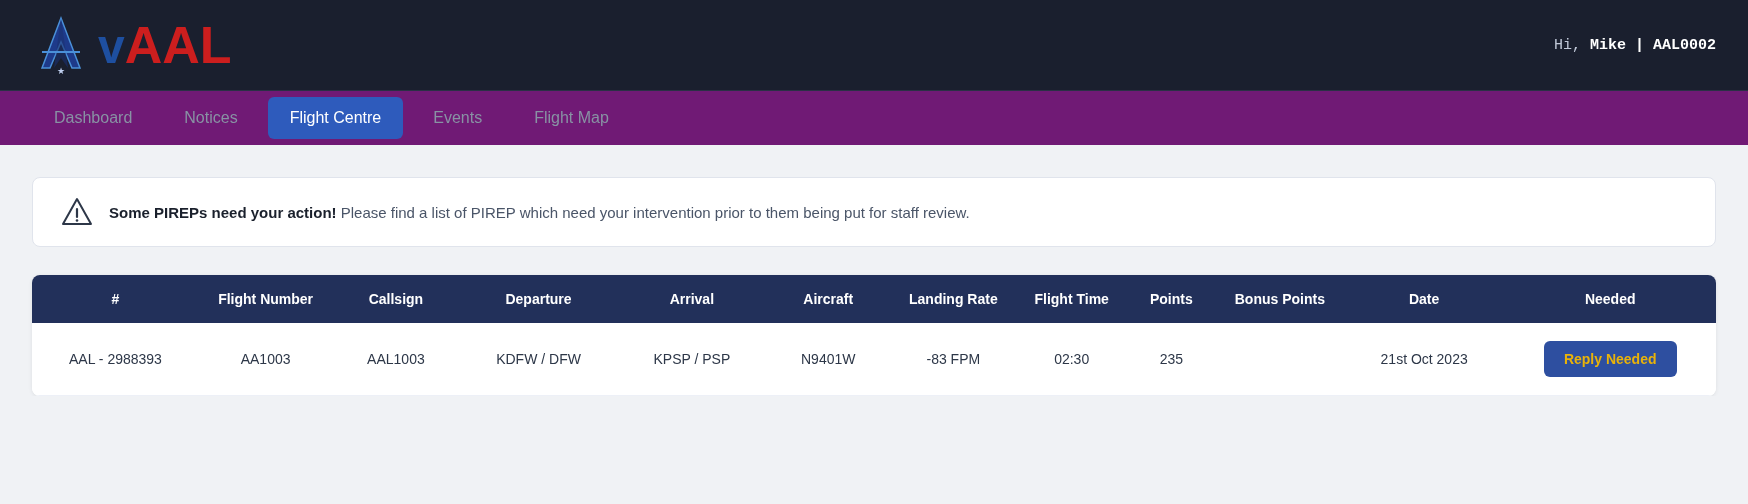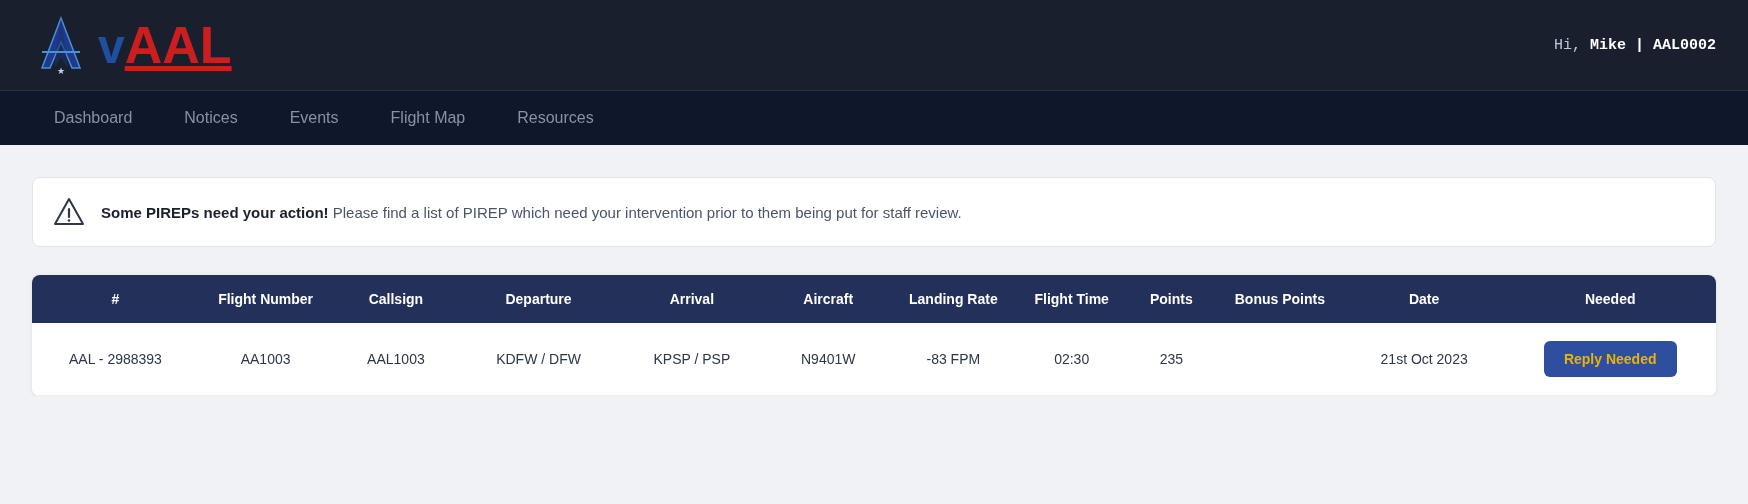--- a/index.html
+++ b/index.html
@@ -22,33 +22,33 @@
     .logo-icon {
       width: 58px;
       height: 62px;
     }
     .logo-text {
       font-size: 52px;
       font-weight: 900;
       line-height: 1;
     }
     .logo-v { color: #1e4fa0; font-size: 48px; }
-    .logo-aal { color: #cc1e1e; text-decoration: underline; }
+    .logo-aal { color: #cc1e1e; }
     .user-info {
       color: #c0c8d8;
       font-size: 15px;
       font-family: Liberation Mono, monospace;
     }
     .user-info strong {
       color: #ffffff;
     }
 
     
     .nav {
-      background: #0f172a;
+      background: #701a75;
       padding: 0 32px;
       display: flex;
       align-items: center;
       gap: 8px;
       border-top: 1px solid #2a3045;
     }
     .nav-item {
       padding: 18px 22px;
       color: #8892a4;
       font-size: 16px;
@@ -69,21 +69,21 @@
     .main {
       background: #f0f2f5;
       padding: 32px 32px 0 32px;
     }
 
     
     .alert-banner {
       background: #ffffff;
       border: 1px solid #e0e4ec;
       border-radius: 8px;
-      padding: 18px 20px;
+      padding: 18px 28px;
       display: flex;
       align-items: center;
       gap: 16px;
       margin-bottom: 28px;
       font-size: 15px;
       color: #4a5568;
     }
     .alert-icon {
       width: 32px;
       height: 32px;
@@ -156,23 +156,23 @@
   </div>
   <div class="user-info">
     <span>Hi,</span>
     <strong>Mike | AAL0002</strong>
   </div>
 </header>
 
 <nav class="nav">
   <a class="nav-item">Dashboard</a>
   <a class="nav-item">Notices</a>
+  <a class="nav-item active">Flight Centre</a>
   <a class="nav-item">Events</a>
   <a class="nav-item">Flight Map</a>
-  <a class="nav-item">Resources</a>
 </nav>
 
 <main class="main">
 
   <div class="alert-banner">
     <svg class="alert-icon" viewBox="0 0 32 32" xmlns="http://www.w3.org/2000/svg">
       <polygon points="16,3 30,28 2,28" fill="none" stroke="#2d3748" stroke-width="2" stroke-linejoin="round"></polygon>
       <line x1="16" y1="13" x2="16" y2="21" stroke="#2d3748" stroke-width="2.2" stroke-linecap="round"></line>
       <circle cx="16" cy="24.5" r="1.3" fill="#2d3748"></circle>
     </svg>

